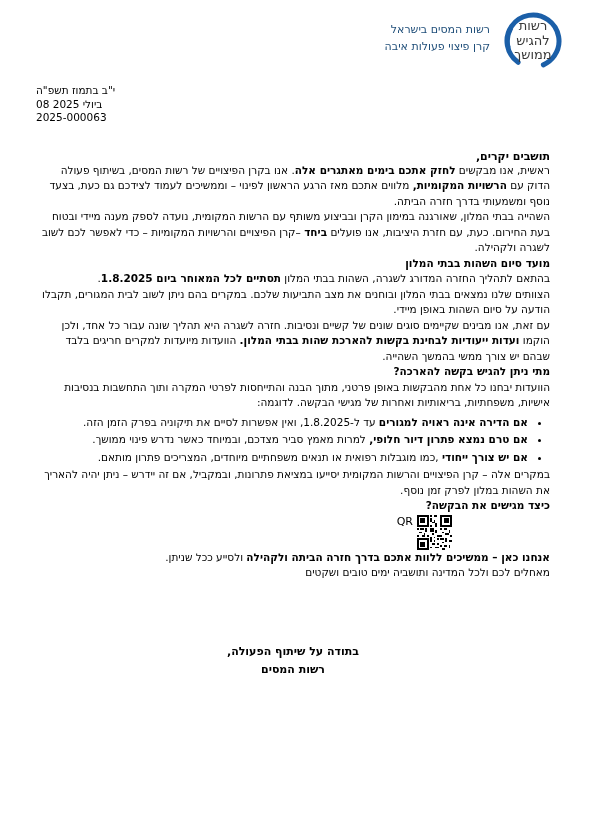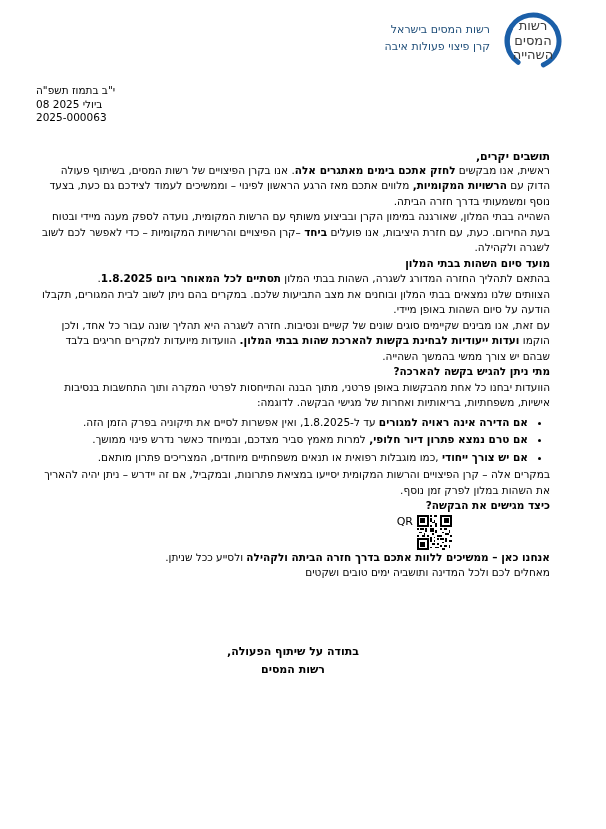--- a/index.html
+++ b/index.html
@@ -73,22 +73,22 @@
 <div class="page">
 
   <div class="header">
     <div class="logo">
       <svg viewBox="0 0 62 62" width="62" height="62">
         <circle class="logo-ring" cx="31" cy="31" r="26" stroke-width="5" stroke-dasharray="136 28" stroke-linecap="round" transform="rotate(125 31 31)"></circle>
         <path class="logo-ring" d="M7.5 37 A 24.5 24.5 0 0 1 10 19" stroke-width="2" stroke-linecap="round"></path>
       </svg>
       <div class="logo-text">
         <div>רשות</div>
-        <div>המסים</div>
-        <div>השהייה</div>
+        <div>להגיש</div>
+        <div>ממושך</div>
       </div>
     </div>
     <div class="header-text">
       <div>רשות המסים בישראל</div>
       <div>קרן פיצוי פעולות איבה</div>
     </div>
   </div>
 
   <div class="dates">
     <div>י"ב בתמוז תשפ"ה</div>

